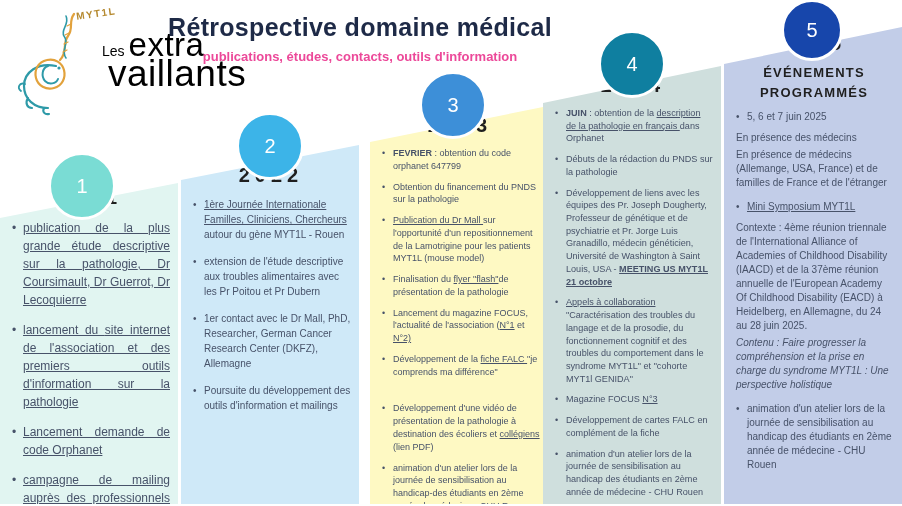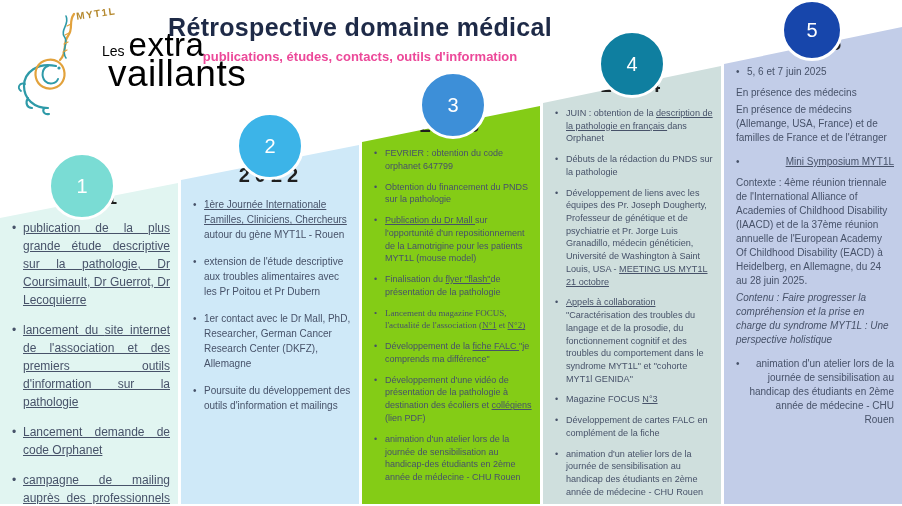--- a/index.html
+++ b/index.html
@@ -27,23 +27,23 @@
   .col-content { position:relative; width:100%; height:100%; padding:0 8px 0 10px; }
   .year { text-align:center; font-size:20px; font-weight:700; color:#1f1f1f;
           letter-spacing:5px; margin-bottom:10px; }
   .col-subtitle { text-align:center; font-size:13px; font-weight:700; color:#1f1f1f;
                   letter-spacing:1.2px; line-height:1.5; margin:-2px 0 8px 0; }
   .items { color:#475269; }
   .item { position:relative; }
   .item.bullet { padding-left:13px; }
   .item.bullet::before { content:"\2022"; position:absolute; left:2px; top:0; }
   .item.plain { padding-left:2px; margin-bottom:3px !important; }
-  .item.plain + .item.bullet { margin-top:10px;text-align:right; }
+  .item.plain + .item.bullet { margin-top:10px; }
   .u { text-decoration:underline; cursor:pointer; }
-  .b { font-weight:400; }
+  .b { font-weight:700; }
   .col-content.justify .item { text-align:justify; }
 
   
   .circle { position:absolute; border-radius:50%; border:3px solid #ffffff;
             display:flex; align-items:center; justify-content:center; z-index:5; }
   .circle span { color:#ffffff; font-size:20px; font-weight:400; }
 </style>
 </head>
 <body>
 
@@ -94,30 +94,30 @@
             <div class="item bullet" style="margin-bottom: 12px;"><span class="u">1ère Journée Internationale Familles, Cliniciens, Chercheurs</span><span> autour du gène MYT1L - Rouen</span></div>
             <div class="item bullet" style="margin-bottom: 12px;"><span>extension de l'étude descriptive aux troubles alimentaires avec les Pr Poitou et Pr Dubern</span></div>
             <div class="item bullet" style="margin-bottom: 12px;"><span>1er contact avec le Dr Mall, PhD, Researcher, German Cancer Research Center (DKFZ), Allemagne</span></div>
             <div class="item bullet" style="margin-bottom: 12px;"><span>Poursuite du développement des outils d'information et mailings</span></div>
           </div>
         </div>
       </div>
       <div class="circle" style="left: 236px; top: 112px; height: 68px; width: 68px; background: rgb(60, 180, 232);">
         <span>2</span>
       </div>
-      <div class="column" style="left: 362px; background: #84cc16; clip-path: polygon(0px 142px, 178px 106px, 178px 504px, 0px 504px);">
+      <div class="column" style="left: 370px; background: #fef9c3; clip-path: polygon(0px 142px, 178px 106px, 178px 504px, 0px 504px);">
         <div class="col-content" style="padding-top: 114px;">
           <div class="year">2023</div>
           <div class="items" style="font-size: 9px; line-height: 1.42;">
             <div class="item bullet" style="margin-bottom: 8px;"><span class="b">FEVRIER</span><span> : obtention du code orphanet 647799</span></div>
             <div class="item bullet" style="margin-bottom: 8px;"><span>Obtention du financement du PNDS sur la pathologie</span></div>
             <div class="item bullet" style="margin-bottom: 8px;"><span class="u">Publication du Dr Mall </span><span>sur l'opportunité d'un repositionnement de la Lamotrigine pour les patients MYT1L (mouse model)</span></div>
             <div class="item bullet" style="margin-bottom: 8px;"><span>Finalisation du </span><span class="u">flyer "flash"</span><span>de présentation de la pathologie</span></div>
-            <div class="item bullet" style="margin-bottom: 8px; font-family: Liberation Serif, serif;"><span>Lancement du magazine FOCUS, l'actualité de l'association (</span><span class="u">N°1</span><span> et </span><span class="u">N°2)</span></div>
-            <div class="item bullet" style="margin-bottom: 8px;"><span>Développement de la </span><span class="u">fiche FALC </span><span>"je comprends ma différence"</span></div>
+            <div class="item bullet" style="margin-bottom: 8px;"><span>Lancement du magazine FOCUS, l'actualité de l'association (</span><span class="u">N°1</span><span> et </span><span class="u">N°2)</span></div>
+            <div class="item bullet" style="margin-bottom: 24px;"><span>Développement de la </span><span class="u">fiche FALC </span><span>"je comprends ma différence"</span></div>
             <div class="item bullet" style="margin-bottom: 8px;"><span>Développement d'une vidéo de présentation de la pathologie à destination des écoliers et </span><span class="u">collégiens</span><span> (lien PDF)</span></div>
             <div class="item bullet" style="margin-bottom: 8px;"><span>animation d'un atelier lors de la journée de sensibilisation au handicap-des étudiants en 2ème année de médecine - CHU Rouen</span></div>
           </div>
         </div>
       </div>
       <div class="circle" style="left: 419px; top: 71px; height: 68px; width: 68px; background: rgb(61, 143, 216);">
         <span>3</span>
       </div>
       <div class="column" style="left: 543px; background: rgb(207, 223, 221); clip-path: polygon(0px 103px, 178px 66px, 178px 504px, 0px 504px);">
         <div class="col-content" style="padding-top: 74px;">
@@ -132,20 +132,21 @@
             <div class="item bullet" style="margin-bottom: 8px;"><span>animation d'un atelier lors de la journée de sensibilisation au handicap des étudiants en 2ème année de médecine - CHU Rouen</span></div>
           </div>
         </div>
       </div>
       <div class="circle" style="left: 598px; top: 30px; height: 68px; width: 68px; background: rgb(15, 127, 160);">
         <span>4</span>
       </div>
       <div class="column" style="left: 724px; background: rgb(194, 205, 232); clip-path: polygon(0px 64px, 178px 27px, 178px 504px, 0px 504px);">
         <div class="col-content" style="padding-top: 32px;">
           <div class="year">2025</div>
+          <div class="col-subtitle">ÉVÉNEMENTS PROGRAMMÉS</div>
           <div class="items" style="font-size: 10px; line-height: 1.4;">
             <div class="item bullet" style="margin-bottom: 7px;"><span>5, 6 et 7 juin 2025</span></div>
             <div class="item plain" style="margin-bottom: 7px;"><span>En présence des médecins</span></div>
             <div class="item plain" style="margin-bottom: 7px;"><span>En présence de médecins (Allemange, USA, France) et de familles de France et de l'étranger</span></div>
             <div class="item bullet" style="margin-bottom: 7px;"><span class="u">Mini Symposium MYT1L</span></div>
             <div class="item plain" style="margin-bottom: 7px;"><span>Contexte : 4ème réunion triennale de l'International Alliance of Academies of Childhood Disability (IAACD) et de la 37ème réunion annuelle de l'European Academy Of Childhood Disability (EACD) à Heidelberg, en Allemagne, du 24 au 28 juin 2025.</span></div>
             <div class="item plain" style="margin-bottom: 7px; font-style: italic;"><span>Contenu : Faire progresser la compréhension et la prise en charge du syndrome MYT1L : Une perspective holistique</span></div>
             <div class="item bullet" style="margin-bottom: 7px;"><span>animation d'un atelier lors de la journée de sensibilisation au handicap des étudiants en 2ème année de médecine - CHU Rouen</span></div>
           </div>
         </div>

